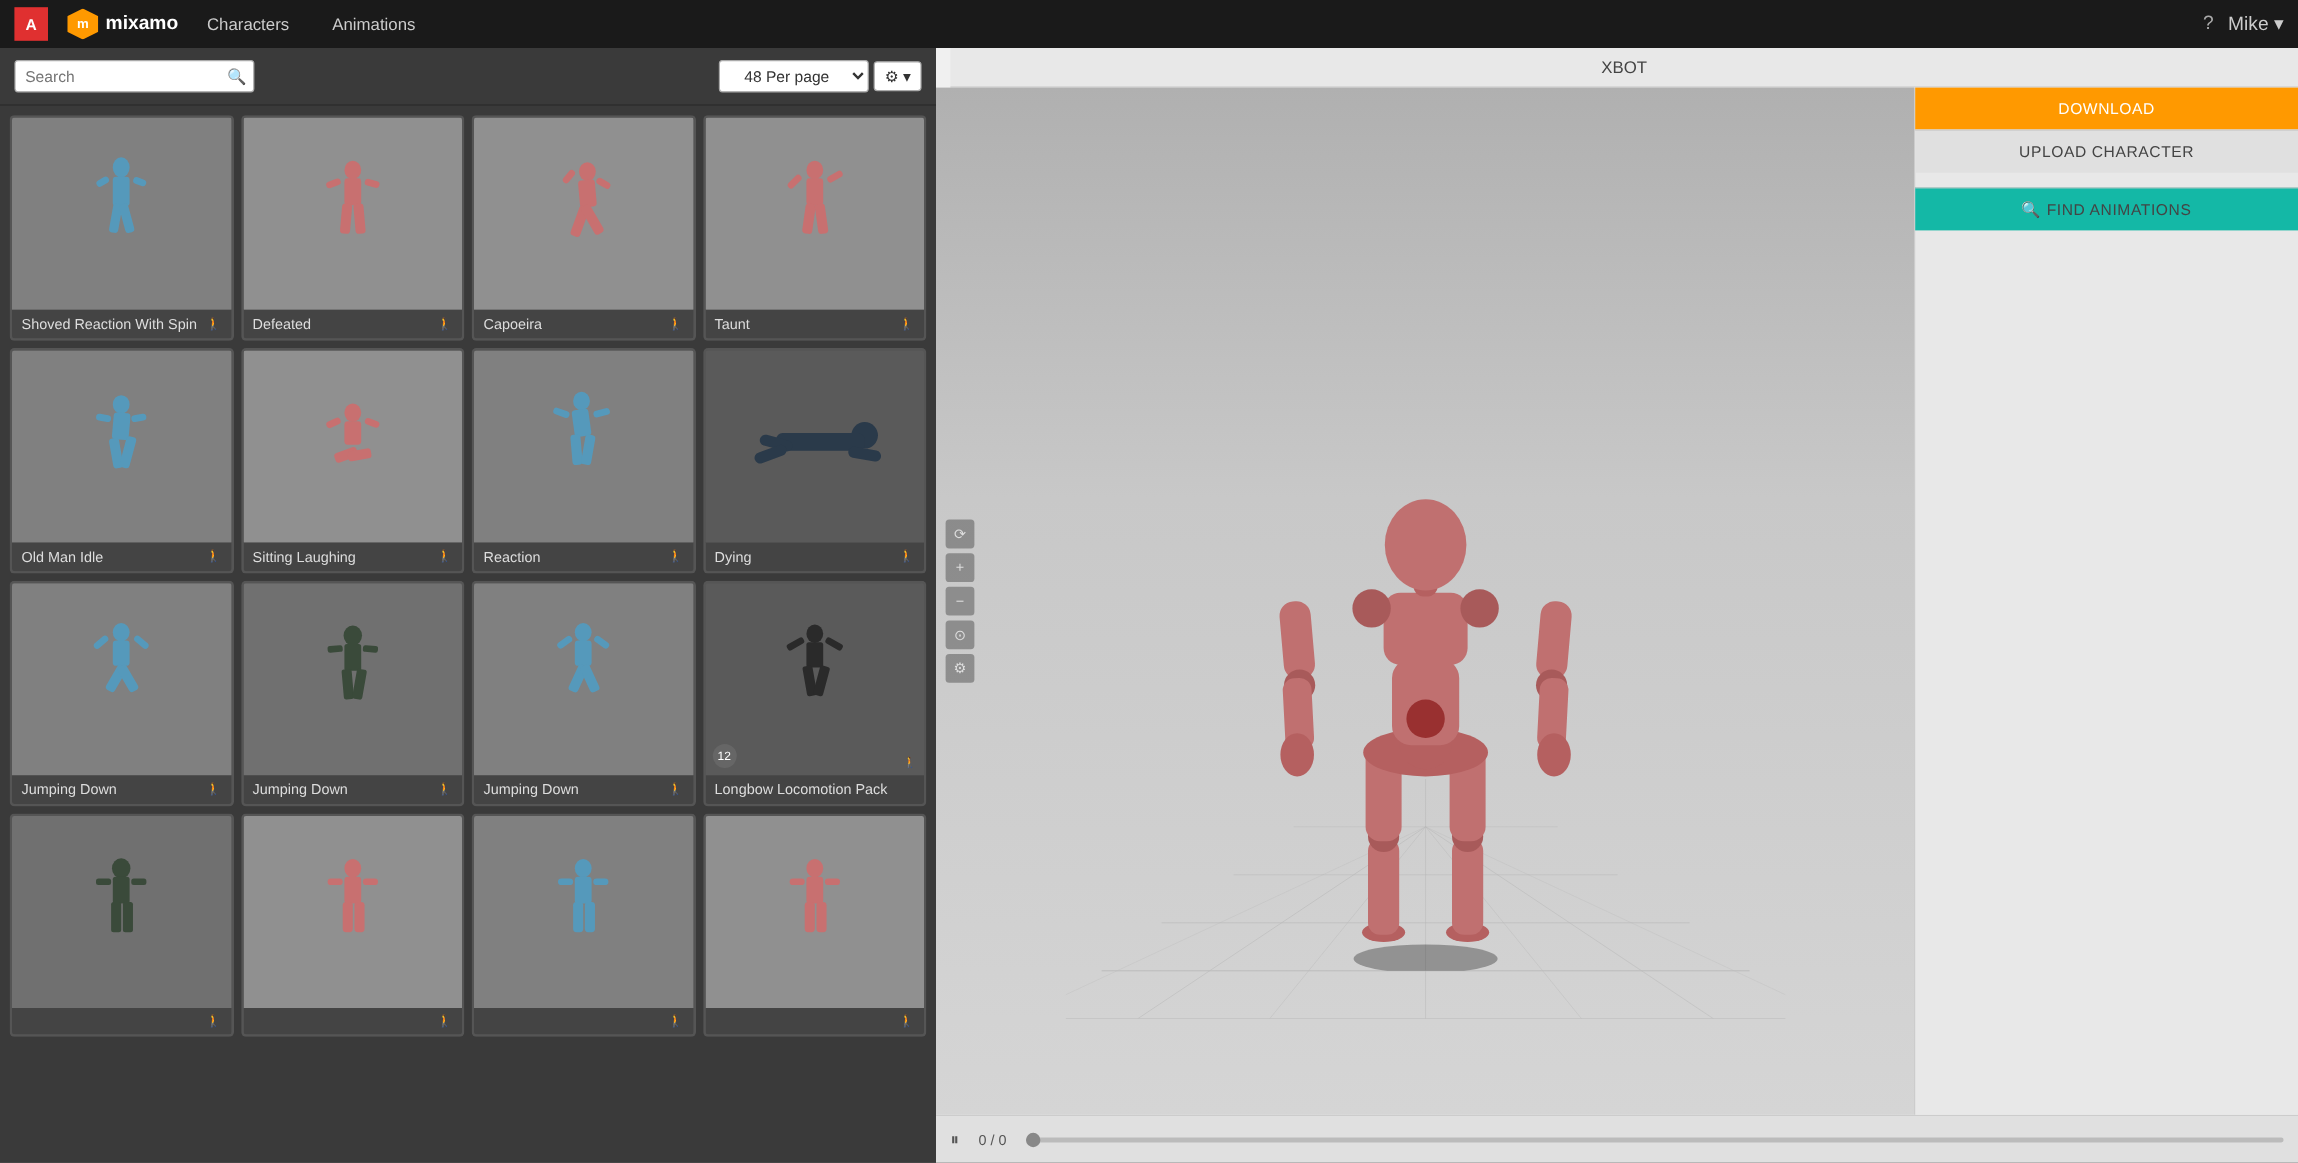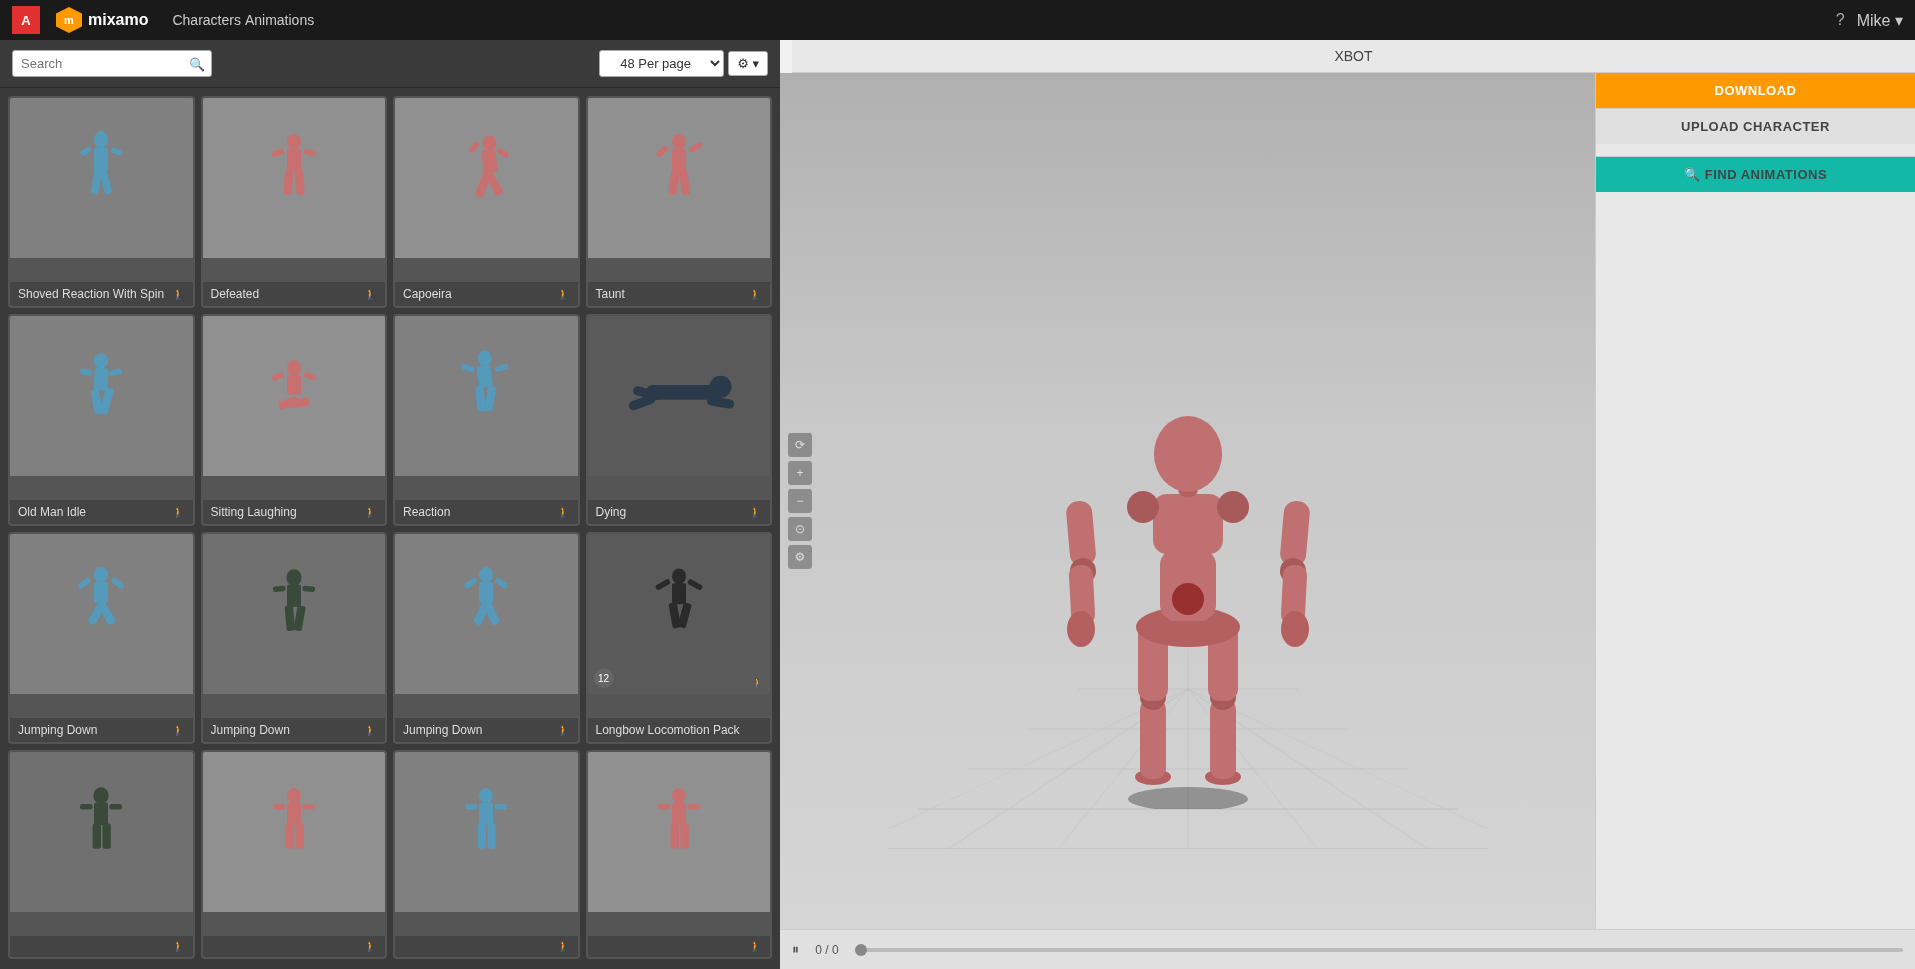--- a/index.html
+++ b/index.html
@@ -26,21 +26,21 @@
       display: flex; align-items: center; gap: 6px;
       color: white; font-size: 16px; font-weight: bold;
     }
     #mixamo-logo .hex-icon {
       width: 26px; height: 26px;
       background: #f90;
       clip-path: polygon(50% 0%, 100% 25%, 100% 75%, 50% 100%, 0% 75%, 0% 25%);
       display: flex; align-items: center; justify-content: center;
       color: white; font-size: 11px; font-weight: bold;
     }
-    #nav-links { display: flex; gap: 4px; margin-left: 8px; }
+    #nav-links { display: flex; gap: 36px; margin-left: 8px; }
     #nav-links a { color: #ccc; text-decoration: none; font-size: 14px; }
     #nav-right { margin-left: auto; display: flex; align-items: center; gap: 12px; }
     #nav-right .help-icon { color: #aaa; font-size: 16px; cursor: pointer; }
     #nav-user { color: #ccc; font-size: 16px; cursor: pointer; }
 
     
     #main-layout {
       display: flex;
       flex: 1;
       overflow: hidden;
@@ -141,21 +141,21 @@
       position: relative;
       display: flex; align-items: center; justify-content: center;
       overflow: hidden;
     }
 
     .anim-label {
       padding: 5px 8px;
       font-size: 12px;
       color: #ddd;
       background: #444;
-      display: flex; align-items: center; justify-content: space-between; margin-top: 24px;
+      display: flex; align-items: center; justify-content: space-between;
     }
     .anim-label .walk-icon { font-size: 10px; color: #aaa; }
 
     .pack-badge {
       background: #555;
       border-radius: 50%;
       width: 16px; height: 16px;
       display: flex; align-items: center; justify-content: center;
       font-size: 9px; color: white;
     }
@@ -178,21 +178,21 @@
       border-bottom: 1px solid #ccc;
       margin-left: 12px;
     }
 
     .action-btn {
       display: block;
       width: 100%;
       padding: 10px 16px;
       text-align: center;
       font-size: 13px;
-      font-weight: bold;
+      font-weight: normal;
       cursor: pointer;
       border: none;
       letter-spacing: 0.5px;
     }
     .action-btn.download { background: #f90; color: white; }
     .action-btn.secondary { background: #e0e0e0; color: #444; border-top: 1px solid #ccc; }
     .action-btn.find { background: #14b8a6; color: #444; border-top: 1px solid #ccc; margin-top: 4px; }
 
     #right-content {
       position: relative;

